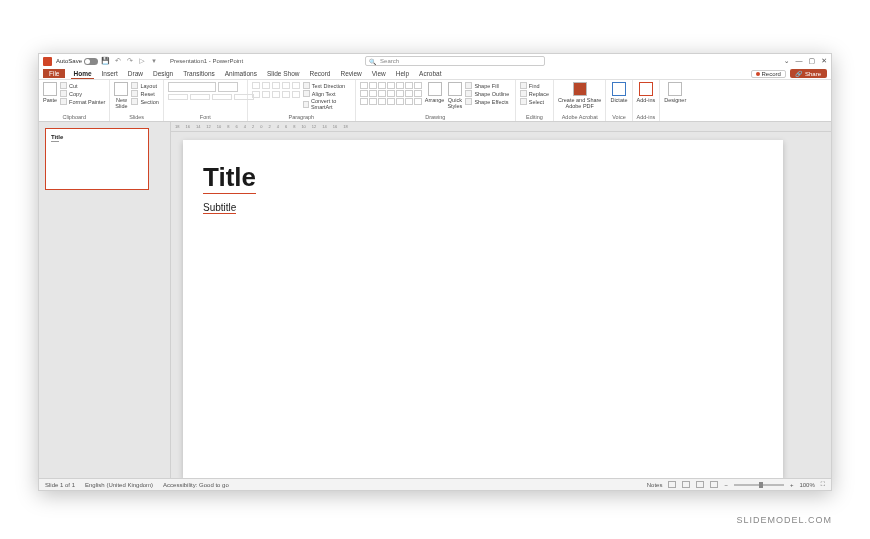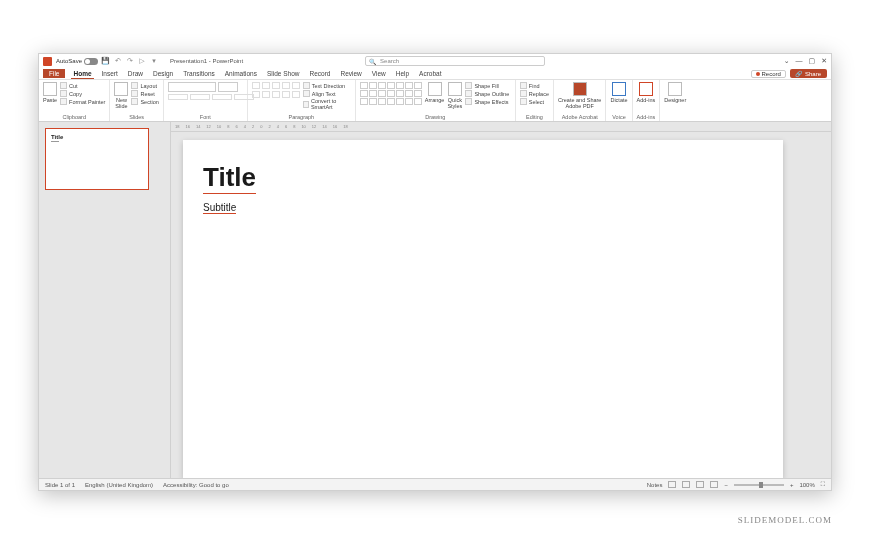--- a/index.html
+++ b/index.html
@@ -61,21 +61,21 @@
 .slide .title .uline { display: inline-block; border-bottom: 1px solid #d04526; }
 .slide .subtitle { font-size: 10px; font-weight: 400; color: #1a1a1a; margin-top: 8px; border-bottom: 1px solid #d04526; display: inline-block; }
 
 
 .statusbar { height: 12px; background: #f3f3f3; border-top: 1px solid #d0d0d0; display: flex; align-items: center; padding: 0 6px; font-size: 6px; color: #555; gap: 10px; }
 .statusbar .right { margin-left: auto; display: flex; gap: 6px; align-items: center;}
 .view-ic { width: 8px; height: 7px; border: 1px solid #aaa; }
 .zoom-slider { width: 50px; height: 2px; background: #bbb; position: relative; }
 .zoom-slider::after { content: ""; position: absolute; width: 4px; height: 6px; background: #888; left: 50%; top: -2px; }
 
-.watermark { position: absolute; right: 38px; bottom: 14px; font-size: 9px; letter-spacing: 1px; color: #888; font-family: Liberation Serif, serif; }
+.watermark { position: absolute; right: 38px; bottom: 14px; font-size: 9px; letter-spacing: 1px; color: #888; font-family: Liberation Sans, sans-serif; }
 </style>
 </head>
 <body>
 
 <div class="window">
 
   <div class="titlebar">
     <div class="app-icon"></div>
     <div class="autosave">
       <span>AutoSave</span>

